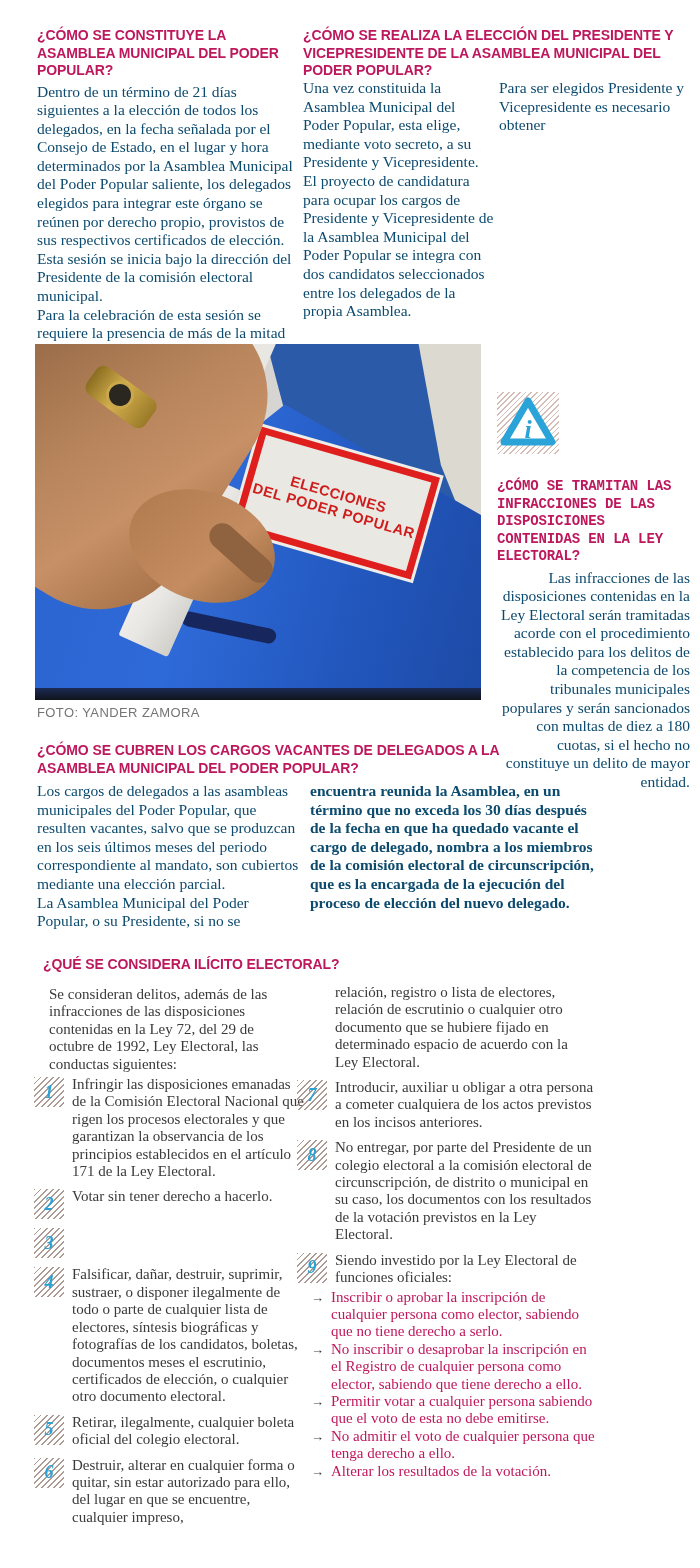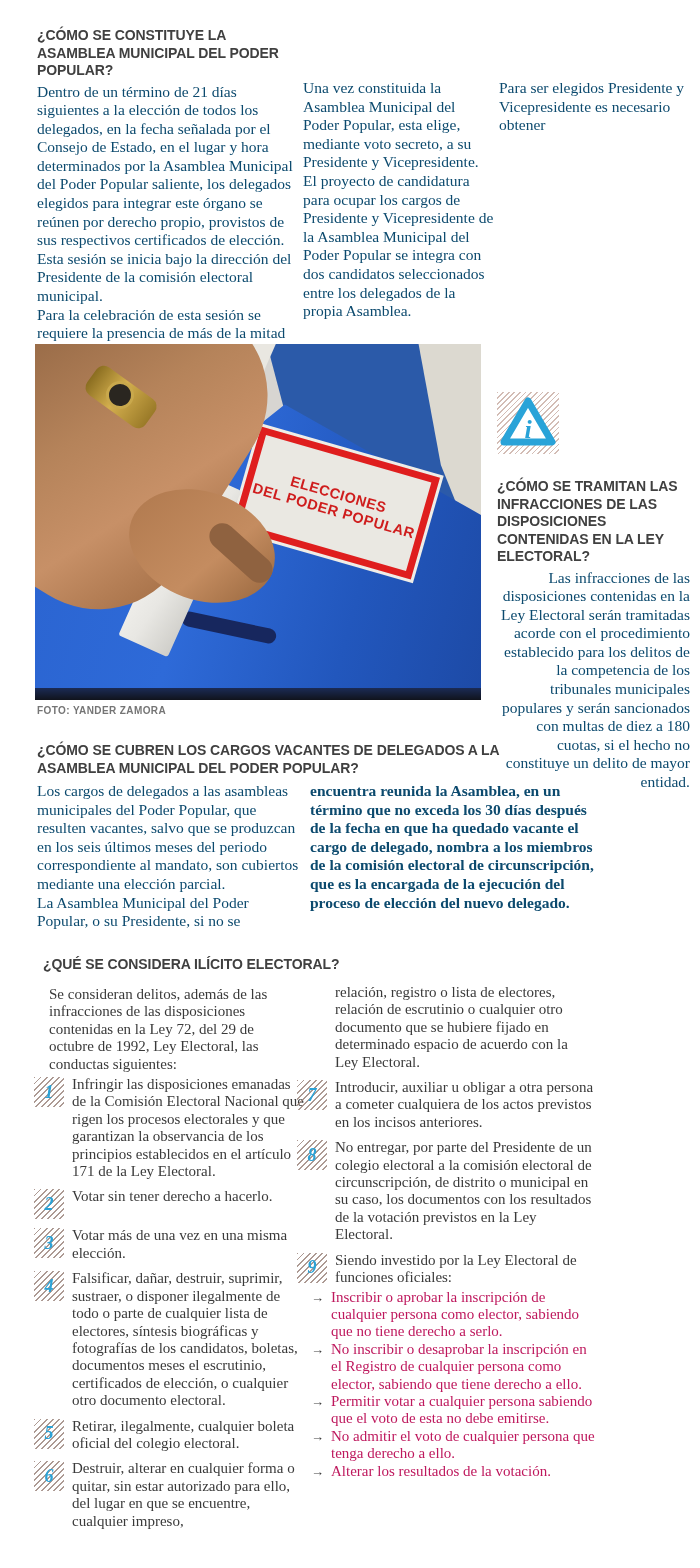--- a/index.html
+++ b/index.html
@@ -1,19 +1,19 @@
 <!DOCTYPE html>
 <html lang="es"><head>
 <meta charset="utf-8">
 <style>
   html,body{margin:0;padding:0;background:#ffffff;}
   #canvas{position:relative;width:700px;height:1568px;background:#fff;overflow:hidden;
           font-family:"Liberation Serif",serif;}
   .hq{font-family:"Liberation Sans",sans-serif;font-weight:700;font-size:14px;line-height:17.5px;
-      color:#404040;letter-spacing:-0.1px;}
+      color:#be185d;letter-spacing:-0.1px;}
   .body-serif{font-size:15.5px;line-height:18.6px;color:#0c4a6e;white-space:pre-line;}
   .abs{position:absolute;}
   .hatch{background:repeating-linear-gradient(135deg,rgba(158,136,128,.85) 0 1.3px,transparent 1.3px 4.3px);}
   .hatch-lite{background:repeating-linear-gradient(135deg,rgba(196,166,156,.75) 0 1.2px,transparent 1.2px 4px);}
   .hatch-gray{background:repeating-linear-gradient(135deg,rgba(122,122,120,.8) 0 1.2px,transparent 1.2px 4px);}
 
   
   .ring{position:absolute;left:190px;top:102px;width:150px;height:150px;border-radius:50%;}
   .ring-inner{position:absolute;inset:19px;background:#fff;border-radius:50%;}
   .ring-text{position:absolute;left:26px;top:48px;width:110px;}
@@ -46,21 +46,21 @@
             border-radius:50%;background:linear-gradient(120deg,#b0794e,#c48c60 60%,#96653c);}
   .ph-finger{position:absolute;left:168px;top:196px;width:76px;height:26px;transform:rotate(42deg);
             border-radius:13px;background:#8f6240;}
   .ph-watch{position:absolute;left:50px;top:36px;width:72px;height:34px;transform:rotate(36deg);
             border-radius:9px;background:linear-gradient(90deg,#8a6d20,#d4af4e 45%,#9a7a28);}
   .ph-watch-face{position:absolute;left:20px;top:2px;width:28px;height:28px;border-radius:50%;
             background:#2a2620;border:3px solid #c9a84c;box-sizing:border-box;}
   .ph-bottom{position:absolute;left:0;bottom:0;width:100%;height:12px;
             background:linear-gradient(#1b2b55,#10131c);}
 
-  .credit{font-family:"Liberation Sans",sans-serif;font-size:10px;font-weight:700;
+  .credit{font-family:"Liberation Sans",sans-serif;font-size:13px;font-weight:400;
           color:#757575;letter-spacing:.4px;}
 
   
   .warnbox{width:62px;height:62px;position:relative;}
   .warnbox svg{position:absolute;inset:0;}
 
   
   .itemrow{display:flex;align-items:flex-start;}
   .numbadge{flex:none;width:30px;height:30px;position:relative;margin-top:1px;}
   .numbadge span{position:absolute;inset:0;display:flex;align-items:center;justify-content:center;
@@ -78,20 +78,21 @@
 
 <div id="canvas">
 
   <section class="abs" style="left:37px;top:27px;width:258px;">
     <div class="hq">¿CÓMO SE CONSTITUYE LA ASAMBLEA MUNICIPAL DEL PODER POPULAR?</div>
     <div class="body-serif" style="margin-top:3px;">Dentro de un término de 21 días siguientes a la elección de todos los delegados, en la fecha señalada por el Consejo de Estado, en el lugar y hora determinados por la Asamblea Municipal del Poder Popular saliente, los delegados elegidos para integrar este órgano se reúnen por derecho propio, provistos de sus respectivos certificados de elección. Esta sesión se inicia bajo la dirección del Presidente de la comisión electoral municipal.
 Para la celebración de esta sesión se requiere la presencia de más de la mitad del total de delegados que integran la Asamblea Municipal.</div>
   </section>
 
   <section class="abs" style="left:303px;top:27px;width:382px;height:300px;">
+    <div class="hq">¿CÓMO SE REALIZA LA ELECCIÓN DEL PRESIDENTE Y VICEPRESIDENTE DE LA ASAMBLEA MUNICIPAL DEL PODER POPULAR?</div>
     <div class="abs body-serif" style="left:0;top:52px;width:192px;">Una vez constituida la Asamblea Municipal del Poder Popular, esta elige, mediante voto secreto, a su Presidente y Vicepresidente.
 El proyecto de candidatura para ocupar los cargos de Presidente y Vicepresidente de la Asamblea Municipal del Poder Popular se integra con dos candidatos seleccionados entre los delegados de la propia Asamblea.</div>
     <div class="abs body-serif" style="left:196px;top:52px;width:186px;">Para ser elegidos Presidente y Vicepresidente es necesario obtener</div>
   </section>
 
   <div class="abs photo">
     <div class="ph-shirt"></div>
     <div class="ph-shirt-stripe"></div>
     <div class="ph-sleeve"></div>
     <div class="ph-box"></div>
@@ -111,21 +112,21 @@
   </div>
   <div class="abs credit" style="left:37px;top:705px;">FOTO: YANDER ZAMORA</div>
 
   <section class="abs" style="left:497px;top:392px;width:193px;">
     <div class="warnbox hatch-lite">
       <svg viewBox="0 0 62 62" width="62" height="62">
         <path d="M31 9 L55 50 L7 50 Z" fill="#ffffff" stroke="#29a3d8" stroke-width="7" stroke-linejoin="round"></path>
         <text x="31" y="46" text-anchor="middle" font-family="Liberation Serif, serif" font-style="italic" font-weight="700" font-size="26" fill="#29a3d8">i</text>
       </svg>
     </div>
-    <div class="hq" style="margin-top:24px;">¿CÓMO SE TRAMITAN LAS INFRACCIONES DE LAS DISPOSICIONES CONTENIDAS EN LA LEY ELECTORAL?</div>
+    <div class="hq" style="margin-top:24px;font-family:Liberation Mono, monospace;">¿CÓMO SE TRAMITAN LAS INFRACCIONES DE LAS DISPOSICIONES CONTENIDAS EN LA LEY ELECTORAL?</div>
     <div class="body-serif" style="margin-top:3px;text-align:right;">Las infracciones de las disposiciones contenidas en la Ley Electoral serán tramitadas acorde con el procedimiento establecido para los delitos de la competencia de los tribunales municipales populares y serán sancionados con multas de diez a 180 cuotas, si el hecho no constituye un delito de mayor entidad.</div>
   </section>
 
   <section class="abs" style="left:37px;top:742px;width:588px;">
     <div class="hq" style="width:480px;">¿CÓMO SE CUBREN LOS CARGOS VACANTES DE DELEGADOS A LA ASAMBLEA MUNICIPAL DEL PODER POPULAR?</div>
     <div class="abs body-serif" style="left:0;top:40px;width:262px;">Los cargos de delegados a las asambleas municipales del Poder Popular, que resulten vacantes, salvo que se produzcan en los seis últimos meses del periodo correspondiente al mandato, son cubiertos mediante una elección parcial.
 La Asamblea Municipal del Poder Popular, o su Presidente, si no se</div>
     <div class="abs body-serif" style="left:273px;top:40px;width:295px;font-weight:bold;">encuentra reunida la Asamblea, en un término que no exceda los 30 días después de la fecha en que ha quedado vacante el cargo de delegado, nombra a los miembros de la comisión electoral de circunscripción, que es la encargada de la ejecución del proceso de elección del nuevo delegado.</div>
   </section>
 
@@ -144,21 +145,20 @@
         <div class="itemrow">
           <div class="numbadge hatch">
               <span>2</span>
             </div>
           <div class="itext">Votar sin tener derecho a hacerlo.</div>
         </div>
         <div class="itemrow">
           <div class="numbadge hatch">
               <span>3</span>
             </div>
-          <div class="itext">Votar más de una vez en una misma elección.</div>
         </div>
         <div class="itemrow">
           <div class="numbadge hatch">
               <span>4</span>
             </div>
           <div class="itext">Falsificar, dañar, destruir, suprimir, sustraer, o disponer ilegalmente de todo o parte de cualquier lista de electores, síntesis biográficas y fotografías de los candidatos, boletas, documentos meses el escrutinio, certificados de elección, o cualquier otro documento electoral.</div>
         </div>
         <div class="itemrow">
           <div class="numbadge hatch">
               <span>5</span>

